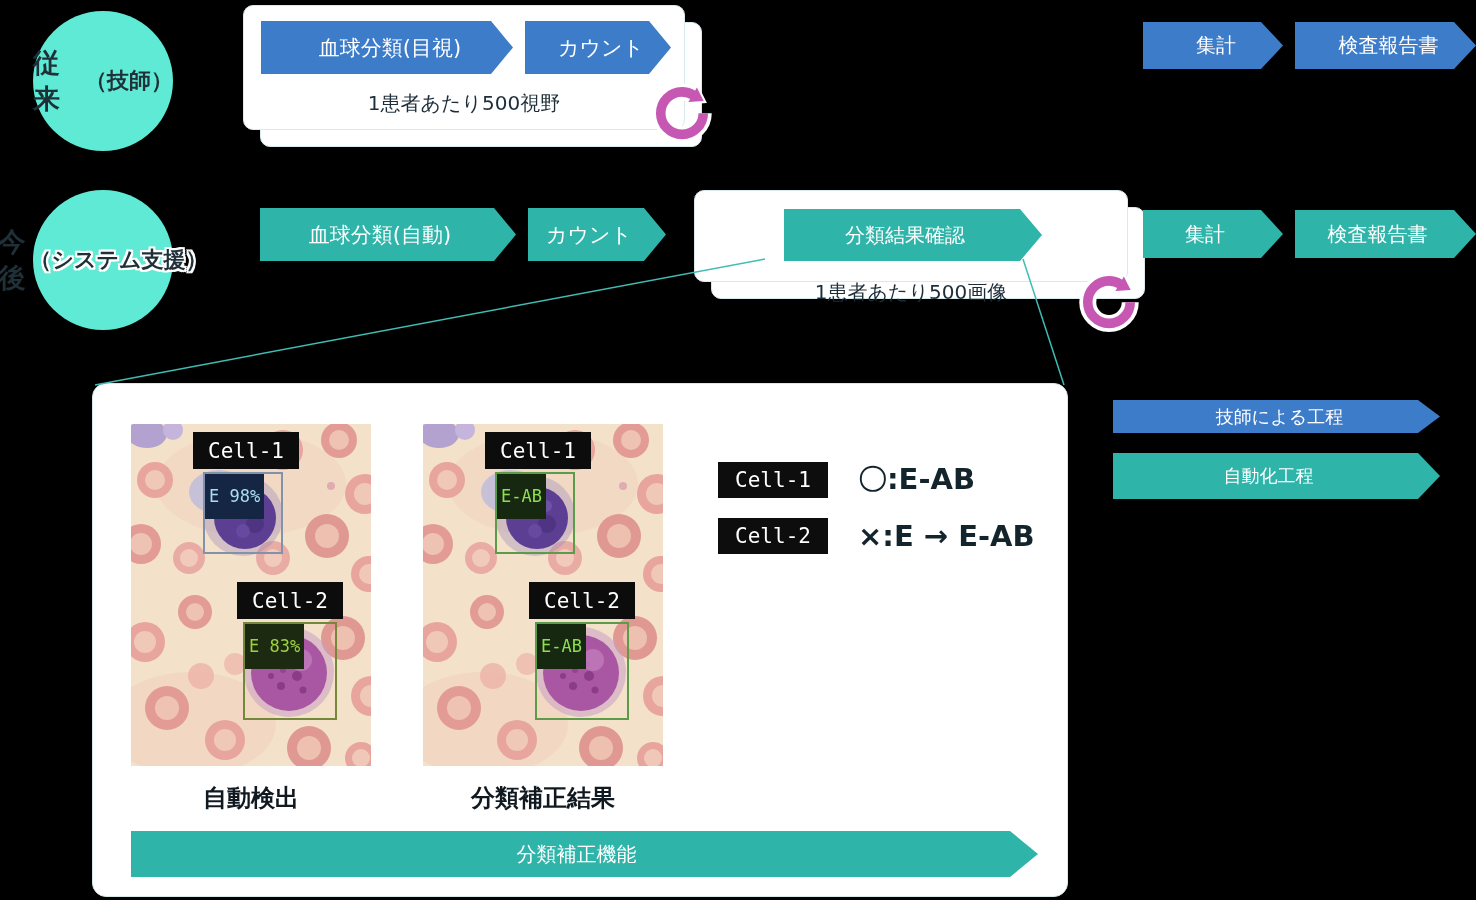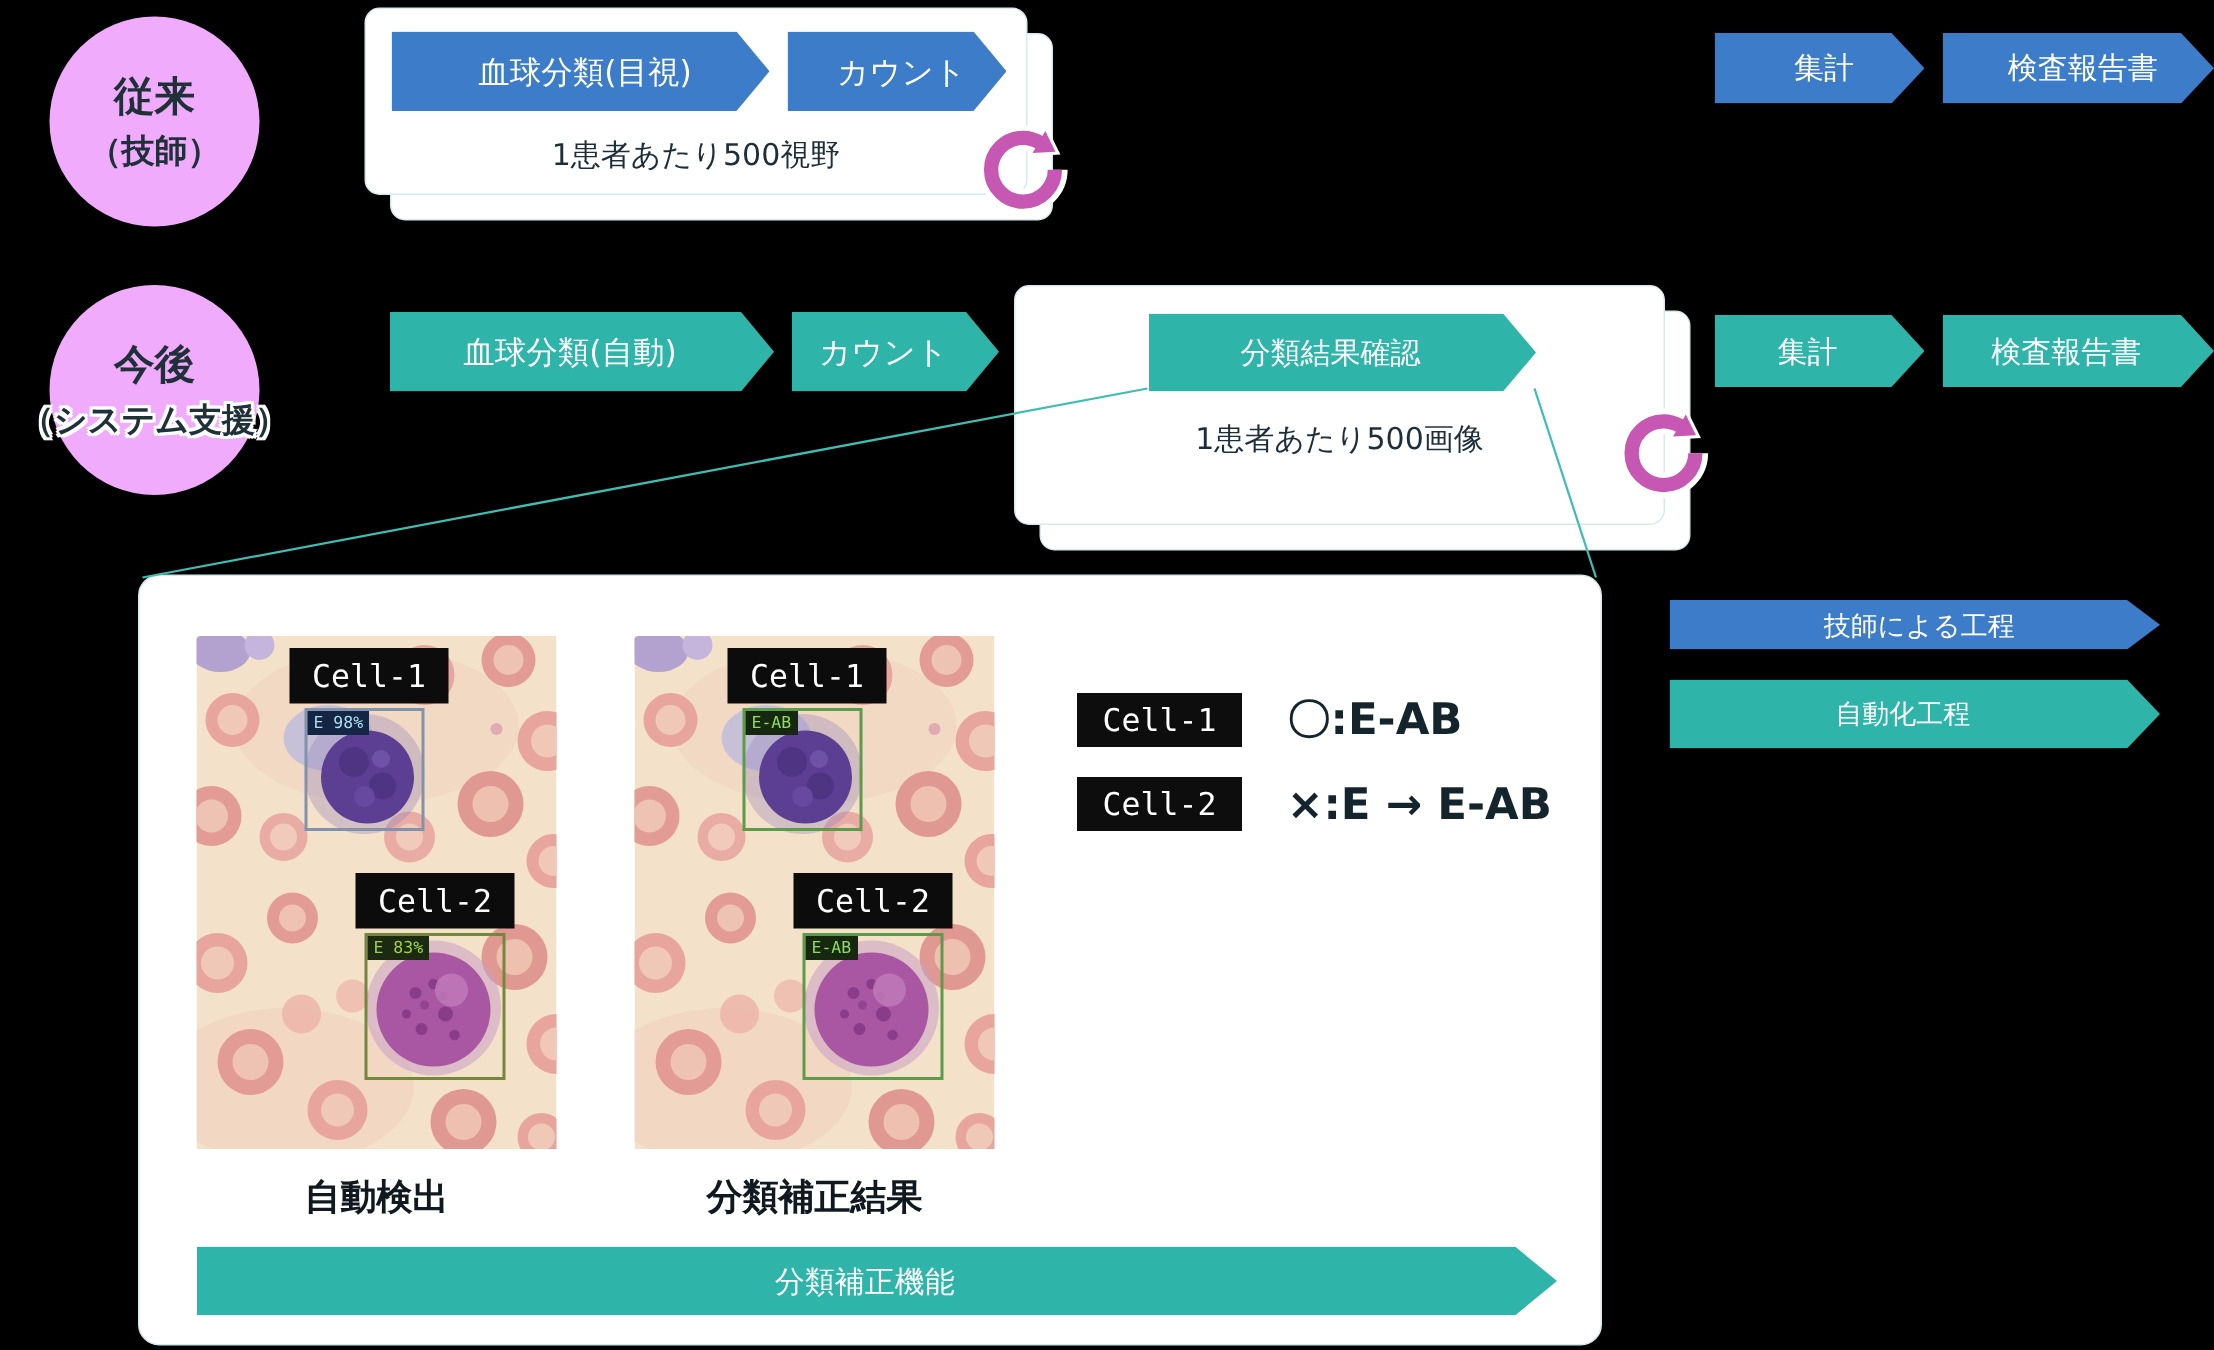--- a/index.html
+++ b/index.html
@@ -2,21 +2,21 @@
 <html><head>
 <meta charset="utf-8">
 <style>
   * { margin:0; padding:0; box-sizing:border-box; }
   html,body { background:#000; }
   body { font-family:"DejaVu Sans","Liberation Sans",sans-serif; }
   .stage { position:relative; width:1476px; height:900px; background:#000; overflow:hidden; }
 
   
   .circle { position:absolute; width:140px; height:140px; border-radius:50%;
-            background:#f0abfc; display:flex; flex-direction:column; align-items:center;
+            background:#5eead4; display:flex; align-items:center;
             justify-content:center; gap:4px; z-index:3; }
   .circle .l1 { font-size:27px; font-weight:bold; color:#1f3038; }
   .circle .l2 { font-size:22px; font-weight:bold; color:#1f3038; white-space:nowrap; }
   .halo { text-shadow:2px 0 0 #fff,-2px 0 0 #fff,0 2px 0 #fff,0 -2px 0 #fff,
           2px 2px 0 #fff,-2px -2px 0 #fff,2px -2px 0 #fff,-2px 2px 0 #fff; }
   .c1 { left:33px; top:11px; }
   .c2 { left:33px; top:190px; }
 
   
   .arrow { position:absolute; display:flex; align-items:center; justify-content:center;
@@ -28,21 +28,21 @@
 
   
   .card-back { position:absolute; background:#fff; border:1px solid #d9e9ec; border-radius:10px; z-index:1; }
   .card { position:absolute; background:#fff; border:1px solid #d9e9ec; border-radius:10px; z-index:2; }
   .card .note { position:absolute; left:0; right:0; text-align:center; font-size:20px;
                 font-weight:500; color:#1d2e3a; }
 
   .card1,.card1-back { width:442px; height:125px; }
   .card1 { left:243px; top:5px; }
   .card1-back { left:260px; top:22px; }
-  .card2,.card2-back { width:434px; height:160px; }
+  .card2,.card2-back { width:434px; height:92px;margin-left:18px; }
   .card2 { left:676px; top:190px; }
   .card2-back { left:693px; top:207px; }
 
   .s1a { left:17px; top:15px; width:252px; height:53px; }
   .s1b { left:281px; top:15px; width:146px; height:53px; }
   .n1  { top:84px; }
   .f1a { left:260px; top:208px; width:256px; height:53px; }
   .f1b { left:528px; top:208px; width:138px; height:53px; }
   .confirm { left:89px; top:18px; width:258px; height:52px; font-size:20px; }
   .n2  { top:88px; }
@@ -76,21 +76,21 @@
                 font-family:"DejaVu Sans Mono","Liberation Mono",monospace; font-size:21px; }
   .lbl-1 { left:62px; top:8px; }
   .lbl-2 { left:106px; top:158px; }
   .bbox { position:absolute; }
   .bb1 { left:72px; top:48px; width:80px; height:82px; }
   .bb2 { left:112px; top:198px; width:94px; height:98px; }
   .bb-grey  { border:2px solid #8292ab; }
   .bb-olive { border:2px solid #74883c; }
   .bb-green { border:2px solid #5c9b49; }
   .score-tag { position:absolute; font-family:"DejaVu Sans Mono","Liberation Mono",monospace;
-               font-size:11px; line-height:1.25; padding:1px 4px; white-space:nowrap; }
+               font-size:17px; line-height:1.25; padding:12px 4px; white-space:nowrap; }
   .st1 { left:74px; top:50px; }
   .st2 { left:114px; top:200px; }
   .st-blue  { background:#152544; color:#aadcf2; }
   .st-green { background:#16280f; color:#8ede52; }
   .st-olive { background:#1c2a12; color:#9ed23e; }
 
   .caption { position:absolute; width:240px; text-align:center; font-size:24px;
              font-weight:bold; color:#101820; }
   .cap-a { left:38px; top:398px; }
   .cap-b { left:330px; top:398px; }

